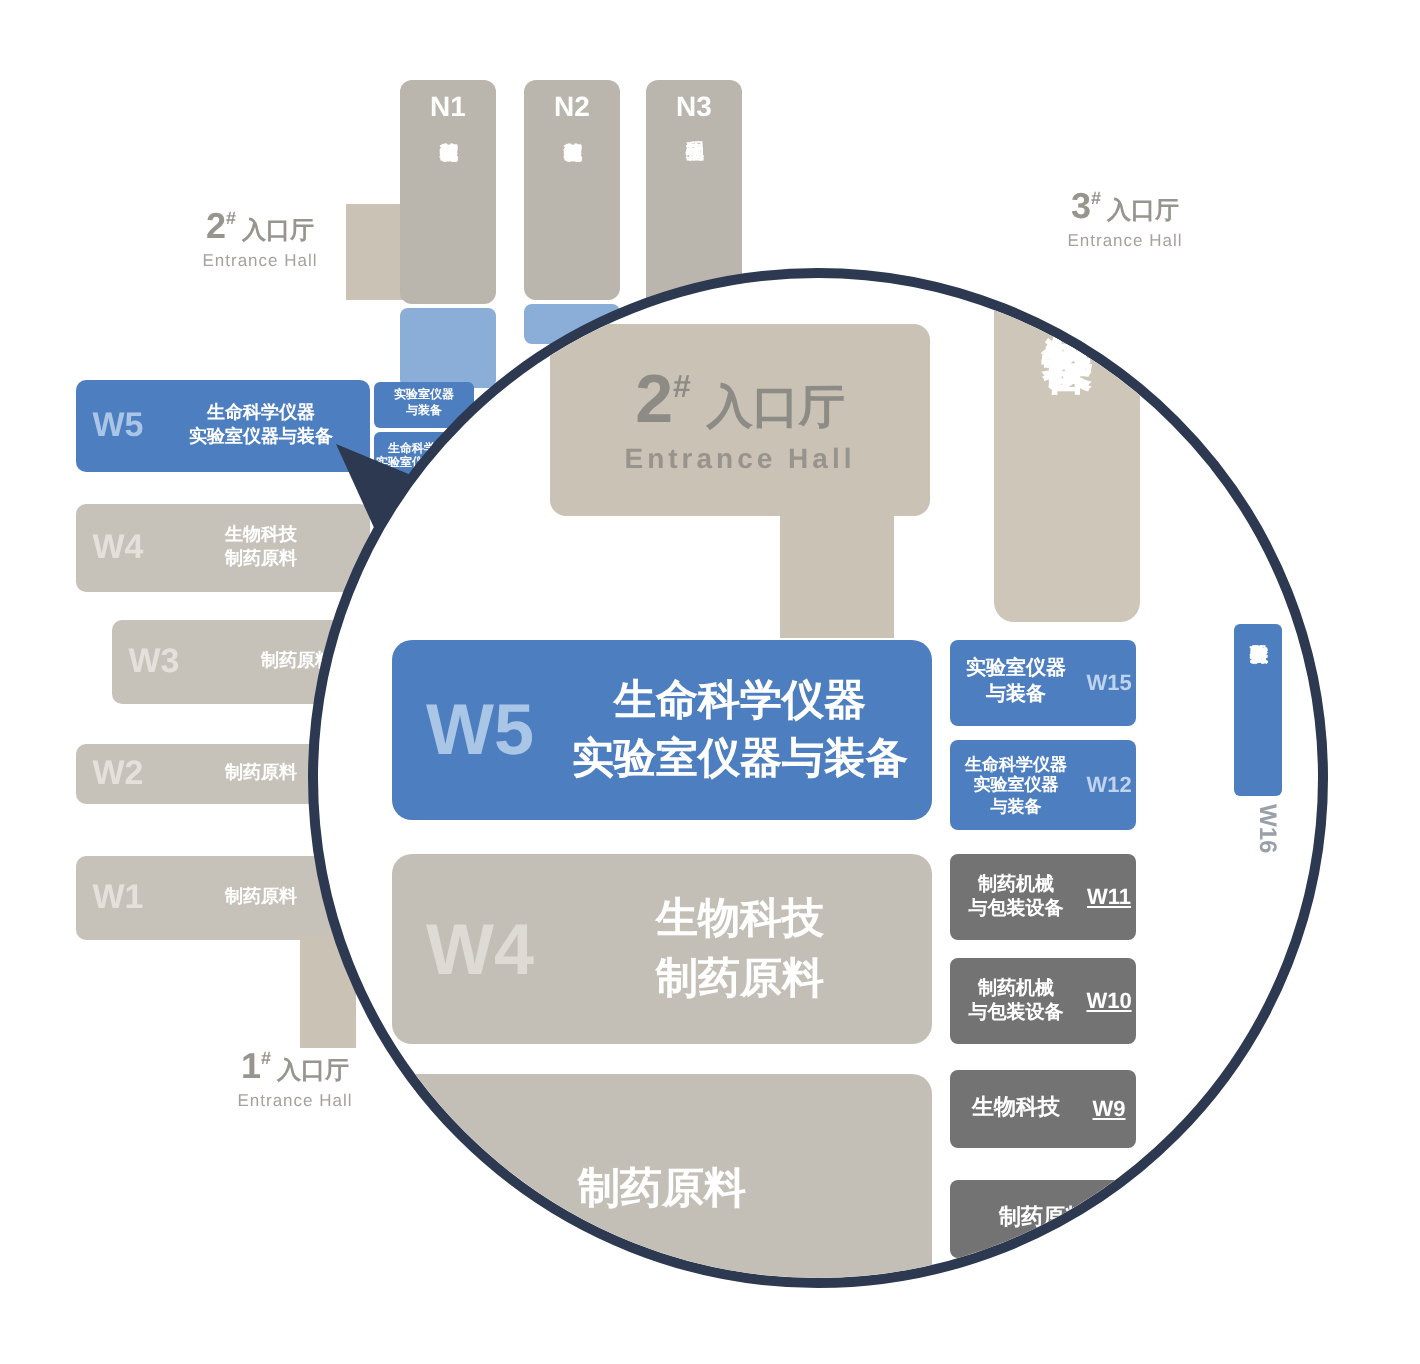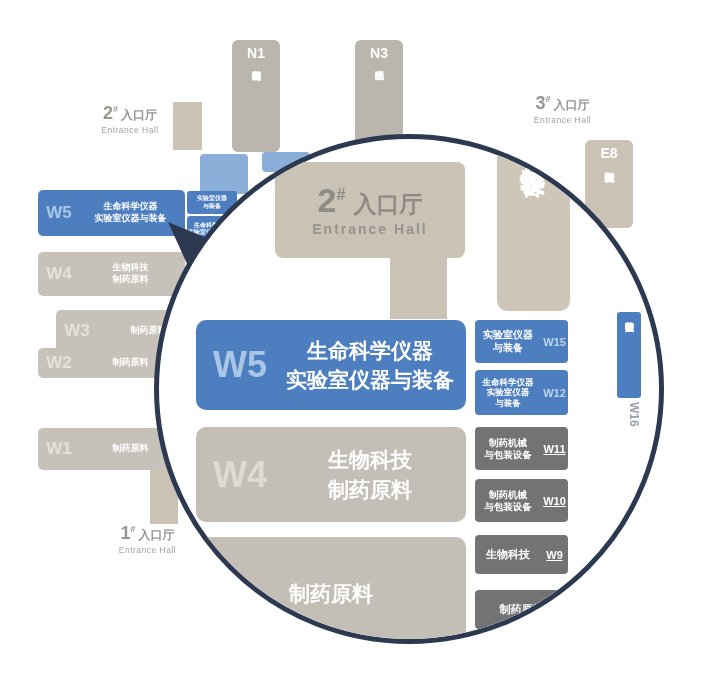--- a/index.html
+++ b/index.html
@@ -2,21 +2,21 @@
 <html><head>
 <meta charset="utf-8">
 <style>
   html,body { margin:0; padding:0; background:#fff; }
   .stage { position:relative; width:710px; height:682px; background:#ffffff;
            font-family:"Liberation Sans", sans-serif; overflow:hidden; }
 
   
   .hall { position:absolute; background:#bab5ad; border-radius:6px; color:#fff;
           display:flex; flex-direction:column; align-items:center; overflow:hidden; }
-  .ncol { width:48px;margin-left:32px; }
+  .ncol { width:48px; }
   .hall-id { font-size:14px; font-weight:bold; padding:5px 0 3px; color:#fff; }
   .vtext { writing-mode:vertical-rl; text-orientation:upright; }
   .nv { font-size:9px; font-weight:bold; letter-spacing:0; }
   .e8 { background:#cac2b4; }
   .e8 .nv { font-size:10px; }
 
   .annex { position:absolute; background:#8aaed8; border-radius:4px; }
 
   .wrow { position:absolute; left:38px; width:147px; background:#c6c2ba; border-radius:5px;
           display:flex; align-items:center; color:#fff; overflow:hidden; }
@@ -93,36 +93,36 @@
     <div class="sub">Entrance Hall</div>
   </div>
   <div class="connector" style="left:173px; top:102px; width:29px; height:48px;"></div>
 
   <div class="hall ncol" style="left:200px; top:40px; height:112px;">
     <div class="hall-id">N1</div>
     <div class="vtext nv">制药机械与包装设备</div>
   </div>
   <div class="annex" style="left:200px; top:154px; width:48px; height:40px;"></div>
 
+  <div class="hall ncol" style="left:262px; top:40px; height:110px;">
+    <div class="hall-id">N2</div>
+    <div class="vtext nv">制药机械与包装设备</div>
+  </div>
   <div class="annex" style="left:262px; top:152px; width:48px; height:20px;"></div>
 
   <div class="hall ncol" style="left:323px; top:40px; height:118px;">
     <div class="hall-id">N3</div>
     <div class="vtext nv">生物工程</div>
   </div>
 
 
 
   <div class="ent" style="left:515px; top:94px; width:95px;">
     <div class="l1"><span>3</span><sup>#</sup><span class="nm">入口厅</span></div>
     <div class="sub">Entrance Hall</div>
-  </div>
-  <div class="hall ncol e8" style="left:553px; top:140px; height:88px;">
-    <div class="hall-id">E8</div>
-    <div class="vtext nv">包装及检测设备</div>
   </div>
 
   <div class="wrow blue" style="top:190px; height:46px;">
     <div class="wid">W5</div>
     <div class="wtxt">
       <div>生命科学仪器</div>
       <div>实验室仪器与装备</div>
     </div>
   </div>
 
@@ -141,21 +141,21 @@
       <div>生物科技</div>
       <div>制药原料</div>
     </div>
   </div>
 
   <div class="wrow" style="top:310px; height:42px;margin-left:18px;">
     <div class="wid">W3</div>
     <div class="wtxt">制药原料</div>
   </div>
 
-  <div class="wrow" style="top:348px; height:30px;">
+  <div class="wrow" style="top:372px; height:30px;">
     <div class="wid">W2</div>
     <div class="wtxt">制药原料</div>
   </div>
 
   <div class="wrow" style="top:428px; height:42px;">
     <div class="wid">W1</div>
     <div class="wtxt">制药原料</div>
   </div>
 
   <div class="connector" style="left:150px; top:468px; width:28px; height:56px;"></div>

